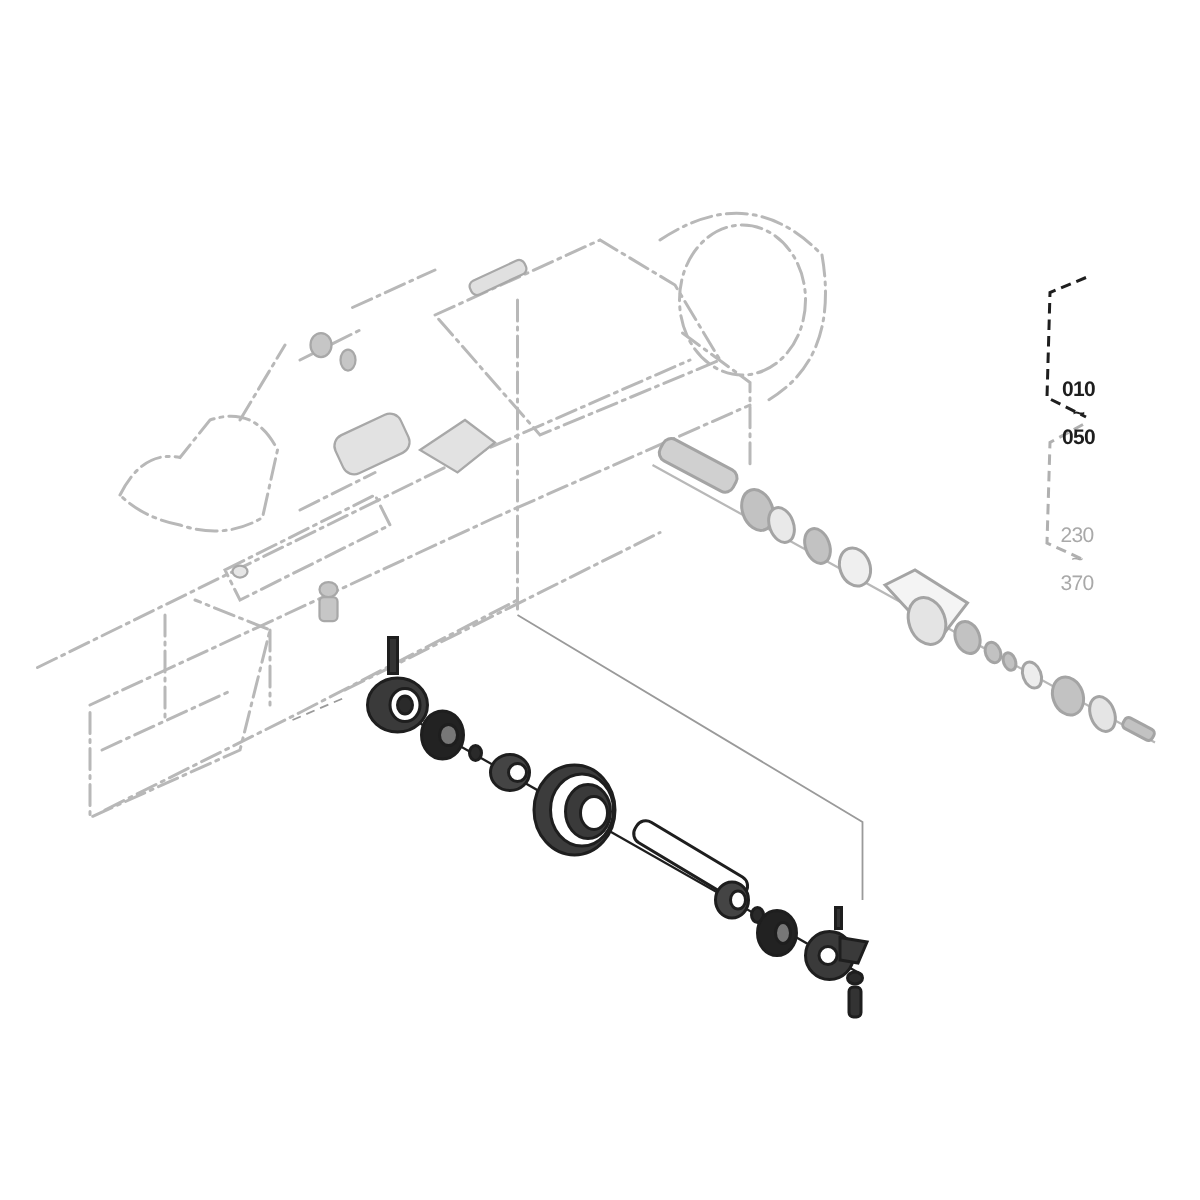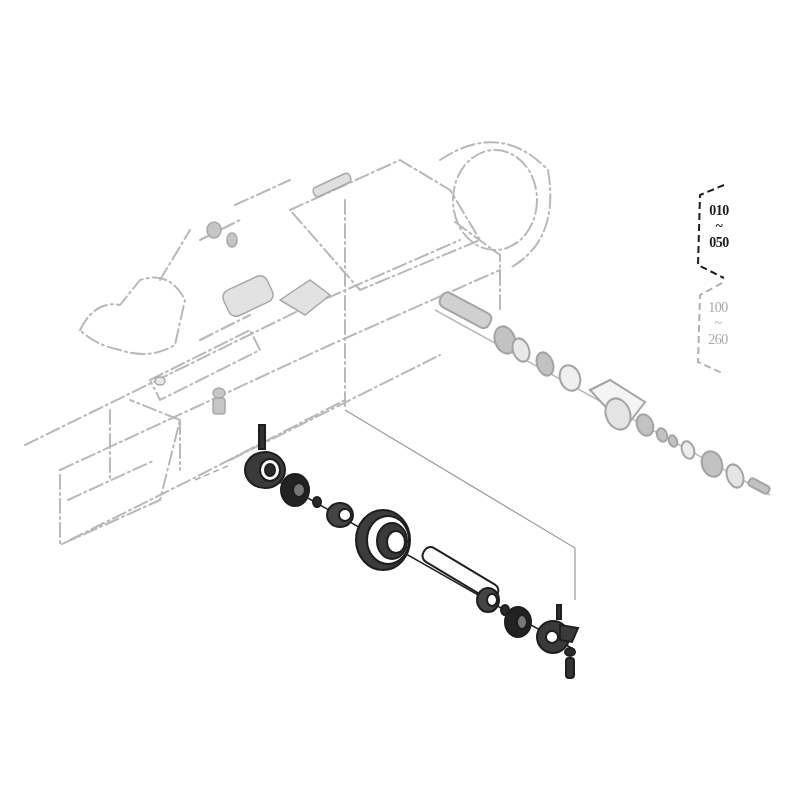--- a/index.html
+++ b/index.html
@@ -1,19 +1,19 @@
 <!DOCTYPE html>
 <html><head>
 <meta charset="utf-8">
 <style>
   html, body { margin:0; padding:0; background:#ffffff; }
   body { width:800px; height:800px; position:relative; overflow:hidden;
          font-family:"Liberation Sans", sans-serif; }
   #diagram { position:absolute; left:0; top:0; width:800px; height:800px; }
-  .lbl { position:absolute; font-family:Liberation Serif, serif; font-size:14px; line-height:16px; letter-spacing:-0.5px; }
+  .lbl { position:absolute; font-family:Liberation Sans, sans-serif; font-size:14px; line-height:16px; letter-spacing:-0.5px;margin-top:48px; }
   .lbl-dark { color:#1e1e1e; font-weight:bold; }
   .lbl-gray { color:#a9a9a9; }
 </style>
 </head>
 <body>
 
 <svg id="diagram" viewBox="0 0 800 800" xmlns="http://www.w3.org/2000/svg">
 
   <g fill="none" stroke="#b8b8b8" stroke-width="2" stroke-linecap="round" stroke-dasharray="14 4 2 4">
 
@@ -121,16 +121,16 @@
   <path d="M724 185 L700 195 L698 265 L724 278" fill="none" stroke="#1e1e1e" stroke-width="2" stroke-dasharray="7 4"></path>
   <path d="M722 283 L700 295 L698 362 L722 373" fill="none" stroke="#b0b0b0" stroke-width="2" stroke-dasharray="7 4"></path>
 </svg>
 
 <div class="lbl lbl-dark" style="left:704px; top:203px; text-align:center; width:30px;">
   <div>010</div>
   <div>~</div>
   <div>050</div>
 </div>
 <div class="lbl lbl-gray" style="left:703px; top:300px; text-align:center; width:30px;">
-  <div>100</div>
+  <div>230</div>
   <div>~</div>
-  <div>260</div>
+  <div>370</div>
 </div>
 
 </body></html>

